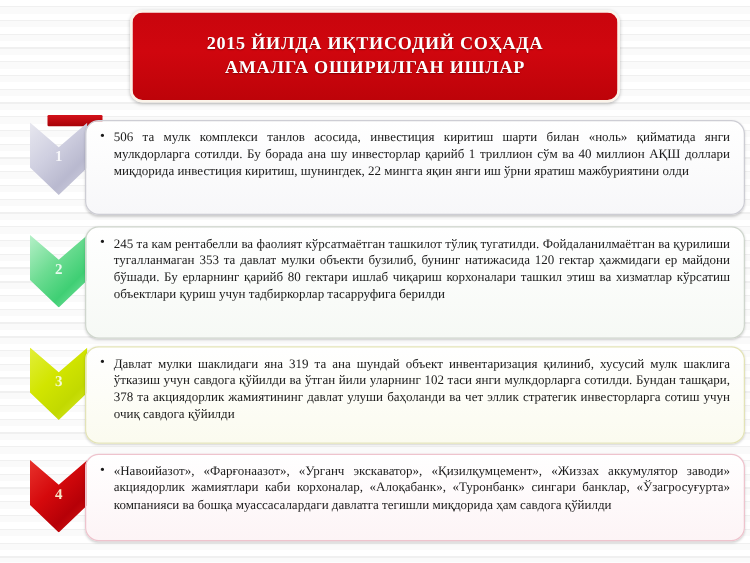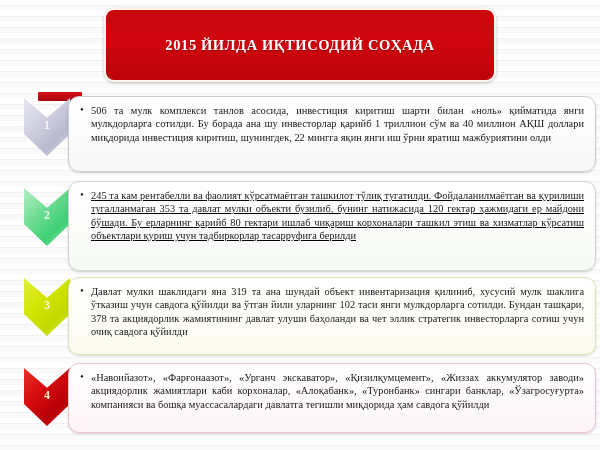--- a/index.html
+++ b/index.html
@@ -144,21 +144,20 @@
     top: 96px;
     height: 76px;
     border: 1px solid #cdcdd4;
     background: linear-gradient(to bottom, #ffffff, #f7f7f9);
   }
   #content-box-2 {
     top: 181px;
     height: 90px;
     border: 1px solid #cfd6cd;
     background: linear-gradient(to bottom, #ffffff, #f6f9f5);
-    text-decoration: underline;
   }
   #content-box-3 {
     top: 277px;
     height: 78px;
     border: 1px solid #e3e3b6;
     background: linear-gradient(to bottom, #ffffff, #fbfbef);
   }
   #content-box-4 {
     top: 363px;
     height: 70px;
@@ -166,20 +165,21 @@
     background: linear-gradient(to bottom, #ffffff, #fdf4f6);
   }
 </style>
 </head>
 <body>
 
 <div id="slide-background"></div>
 
 <div id="title-banner">
   <div class="title-line">2015 ЙИЛДА ИҚТИСОДИЙ СОҲАДА</div>
+  <div class="title-line">АМАЛГА ОШИРИЛГАН  ИШЛАР</div>
 </div>
 
 <div id="chevron-top-accent"></div>
 
 <div class="chevron" id="chevron-1">
   <span class="chevron-number">1</span>
 </div>
 <div class="chevron" id="chevron-2">
   <span class="chevron-number">2</span>
 </div>

